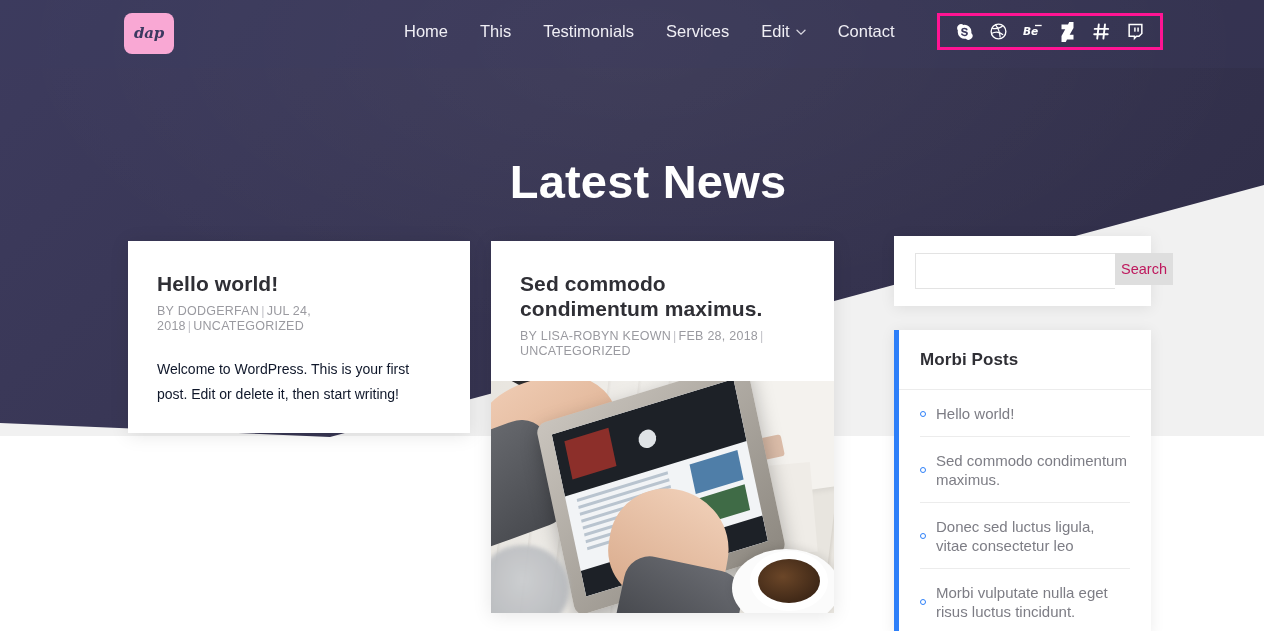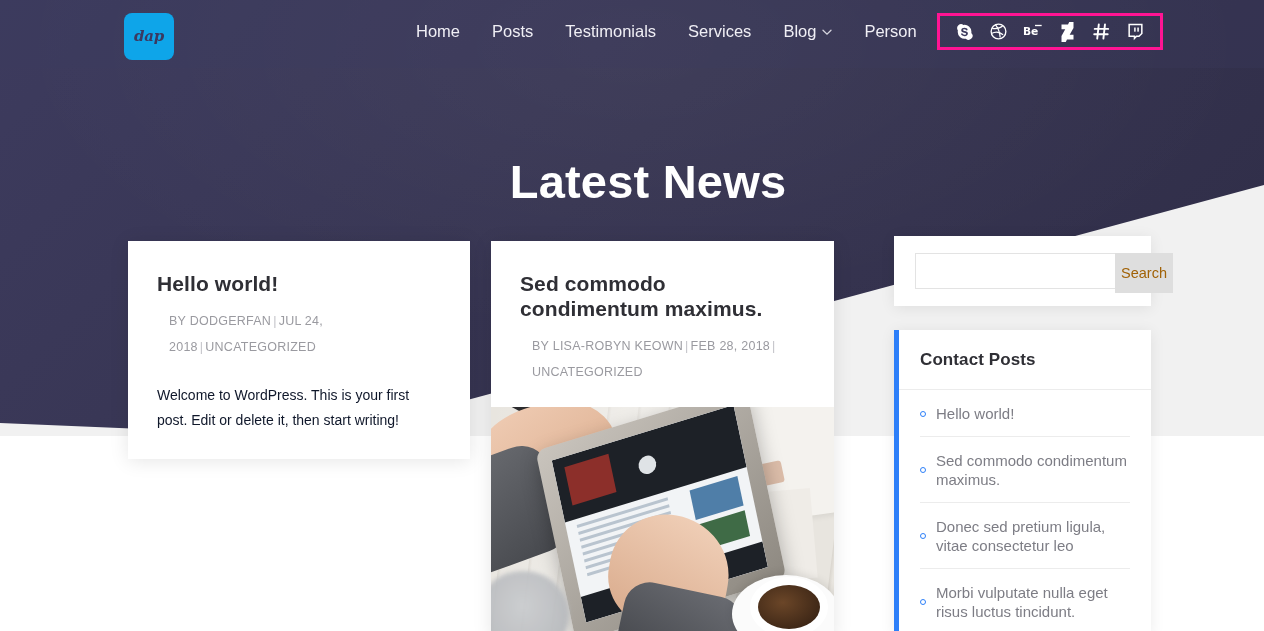--- a/index.html
+++ b/index.html
@@ -70,23 +70,23 @@
     position: absolute;
     left: 124px;
     top: 13px;
     display: flex;
     align-items: center;
     gap: 10px;
     cursor: pointer;
   }
   .brand-badge {
     width: 50px;
-    height: 47px;
+    height: 41px;
     border-radius: 8px;
-    background: #0ea5e9;
+    background: #f9a8d4;
     display: flex;
     align-items: center;
     justify-content: center;
     box-sizing: border-box;
   }
   .brand-badge span {
     font-family: "DejaVu Serif", serif;
     font-style: italic;
     font-weight: 700;
     font-size: 15px;
@@ -99,21 +99,21 @@
     color: #ffffff;
     letter-spacing: 0.2px;
     font-weight: 300;
     line-height: 1;
     white-space: nowrap;
   }
   .brand-name b { font-weight: 400; }
 
   .nav {
     position: absolute;
-    left: 416px;
+    left: 404px;
     top: 20px;
     display: flex;
     align-items: center;
     gap: 0px;
   }
   .nav-item {
     color: #f0eff5;
     font-size: 16.5px;
     padding: 0 16px;
     line-height: 22px;
@@ -145,20 +145,21 @@
     justify-content: space-between;
     padding: 0 14px;
   }
   .social-icon {
     width: 20px;
     height: 20px;
     display: flex;
     align-items: center;
     justify-content: center;
     cursor: pointer;
+    font-style: italic;
   }
   .social-icon svg { display: block; }
 
   
   .hero-title {
     position: absolute;
     left: 16px;
     top: 122px;
     width: 1264px;
     text-align: center;
@@ -195,22 +196,22 @@
     color: #2f2f35;
     line-height: 25px;
     margin: 0 0 8px 0;
     letter-spacing: 0.1px;
     cursor: pointer;
   }
   .post-meta {
     font-size: 12.5px;
     color: #9a9aa0;
     letter-spacing: 0.25px;
-    line-height: 26px;
-    margin: 12px;
+    line-height: 15px;
+    margin: 0;
     text-transform: uppercase;
   }
   .post-meta .sep { color: #c3c3c8; padding: 0 2px; }
   .post-excerpt {
     font-size: 14px;
     color: #0f172a;
     line-height: 25px;
     margin: 23px 0 0 0;
   }
 
@@ -341,24 +342,24 @@
     outline: none;
     font-family: "Liberation Sans", sans-serif;
     font-size: 14px;
     color: #555;
     padding: 0 9px;
     box-sizing: border-box;
     border-radius: 0;
   }
   .search-button {
     width: 72px;
-    height: 40px;
+    height: 32px;
     background: #dedede;
     border: none;
-    color: #a16207;
+    color: #be185d;
     font-family: "Liberation Sans", sans-serif;
     font-size: 14.5px;
     cursor: pointer;
     box-sizing: border-box;
   }
 
   .widget-recent {
     left: 890px; top: 330px; width: 257px; min-height: 301px;
     border-left: 5px solid #2d7ff9;
     padding: 0;
@@ -414,38 +415,38 @@
         <div class="brand-badge">
           <span>dap</span>
         </div>
       </div>
 
       <nav class="nav">
         <div class="nav-item">
           <span>Home</span>
         </div>
         <div class="nav-item">
-          <span>Posts</span>
+          <span>This</span>
         </div>
         <div class="nav-item">
           <span>Testimonials</span>
         </div>
         <div class="nav-item">
           <span>Services</span>
         </div>
         <div class="nav-item">
-          <span>Blog</span>
+          <span>Edit</span>
           <span class="caret">
             <svg width="10" height="7" viewBox="0 0 10 7" aria-hidden="true">
                 <path d="M1 1.3 L5 5.2 L9 1.3" fill="none" stroke="#f0eff5" stroke-width="1.3" stroke-linecap="round"></path>
               </svg>
           </span>
         </div>
         <div class="nav-item">
-          <span>Person</span>
+          <span>Contact</span>
         </div>
       </nav>
 
       <div class="social-highlight">
 
         <div class="social-icon" title="Skype">
           <svg width="19" height="19" viewBox="0 0 24 24" aria-hidden="true">
             <path fill="#ffffff" d="M20.6 13.9a9.1 9.1 0 0 0 .15-1.6 8.7 8.7 0 0 0-10.1-8.6 5 5 0 0 0-7 6.9 8.8 8.8 0 0 0-.2 1.9 8.7 8.7 0 0 0 10.2 8.6 5 5 0 0 0 6.95-7.2z"></path>
             <path fill="#3d3b5e" d="M12.1 17.9c-2.9 0-4.4-1.45-4.4-2.6 0-.6.43-1 1-1 1.3 0 1.05 1.9 3.4 1.9 1.2 0 1.9-.66 1.9-1.32 0-.4-.2-.84-1-1.04l-2.6-.65c-2.1-.53-2.5-1.67-2.5-2.74 0-2.24 2.1-3.07 4.06-3.07 1.8 0 3.96.99 3.96 2.32 0 .57-.5.9-1.06.9-1.1 0-.9-1.53-3.06-1.53-1.07 0-1.67.49-1.67 1.18 0 .69.85.91 1.58 1.08l1.92.43c2.12.47 2.66 1.7 2.66 2.87 0 1.82-1.4 3.27-4.19 3.27z"></path>
           </svg>
@@ -557,33 +558,33 @@
     </article>
 
     <div class="widget widget-search">
       <div class="search-row">
         <input class="search-input" type="text" value="" placeholder="" style="">
         <button class="search-button">Search</button>
       </div>
     </div>
 
     <div class="widget widget-recent">
-      <h3 class="widget-title">Contact Posts</h3>
+      <h3 class="widget-title">Morbi Posts</h3>
       <ul class="recent-list">
         <li>
           <span class="bullet"></span>
           <span class="recent-link">Hello world!</span>
         </li>
         <li>
           <span class="bullet"></span>
           <span class="recent-link">Sed commodo condimentum maximus.</span>
         </li>
         <li>
           <span class="bullet"></span>
-          <span class="recent-link">Donec sed pretium ligula, vitae consectetur leo</span>
+          <span class="recent-link">Donec sed luctus ligula, vitae consectetur leo</span>
         </li>
         <li>
           <span class="bullet"></span>
           <span class="recent-link">Morbi vulputate nulla eget risus luctus tincidunt.</span>
         </li>
 
       </ul>
     </div>
 
   </div>

